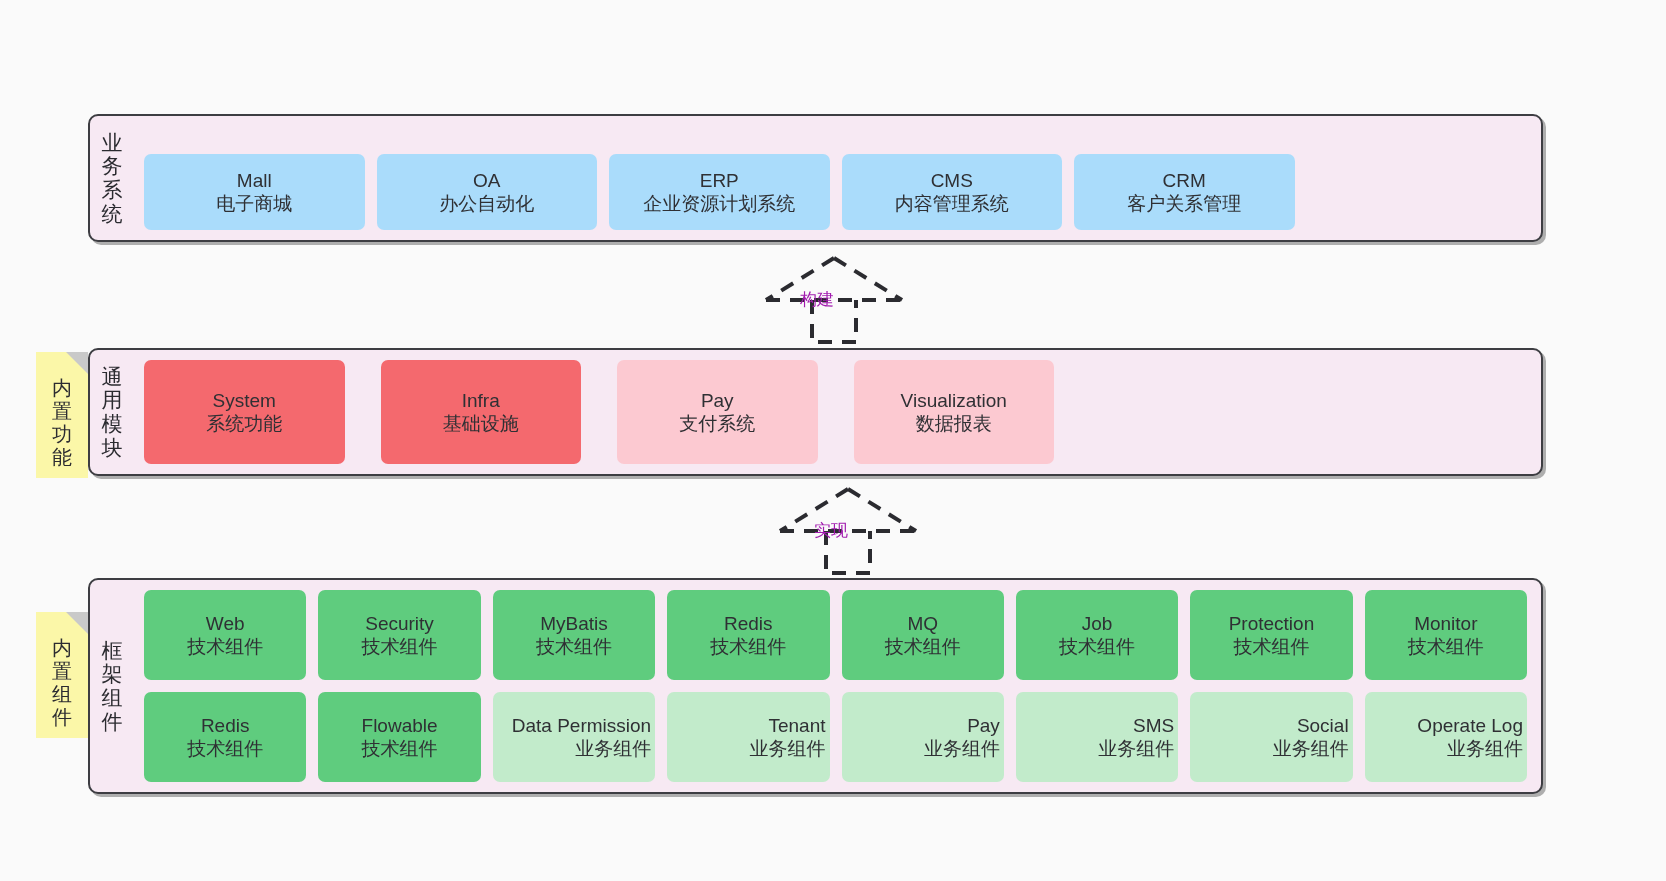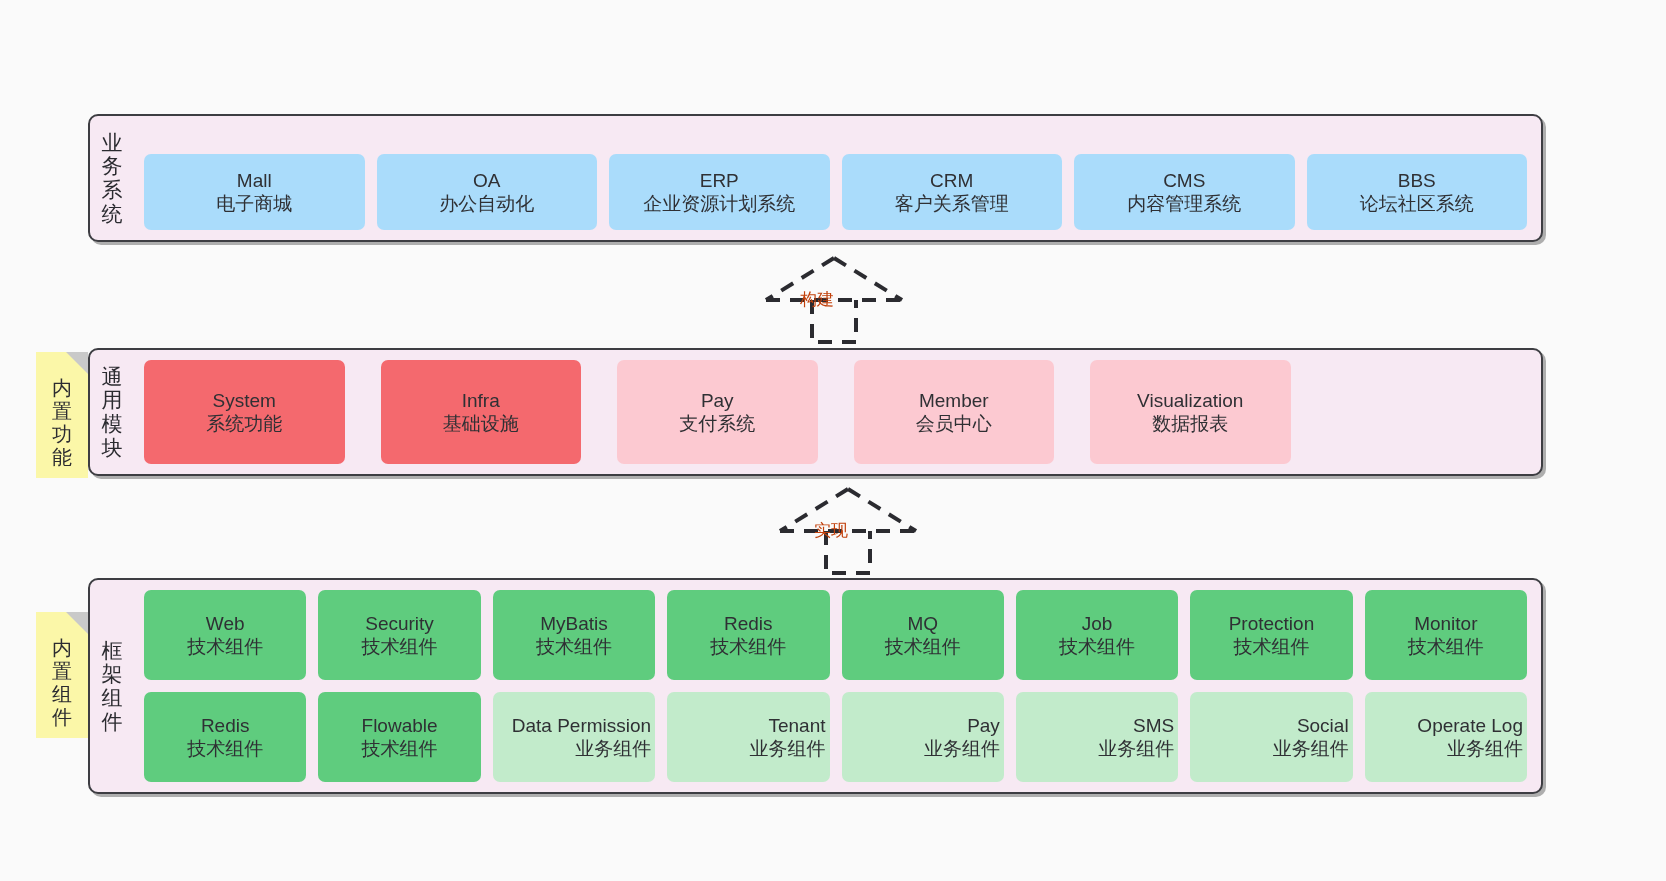--- a/index.html
+++ b/index.html
@@ -118,21 +118,21 @@
   .uml-arrow { position: absolute; }
   #arrow-build   { left: 756px; top: 252px; width: 156px; height: 92px; }
   #arrow-realize { left: 770px; top: 483px; width: 156px; height: 92px; }
 
   .uml-arrow .uml-label {
     position: absolute;
     left: 0; right: 0;
     top: 40px;
     text-align: center;
     font-size: 17px;
-    color: #c2410c;
+    color: #a21caf;
     pointer-events: none;
   }
   #arrow-build .uml-label   { left: 44px; right: auto; top: 36px; }
   #arrow-realize .uml-label { left: 44px; right: auto; top: 36px; }
 </style>
 </head>
 <body>
 
 <div id="canvas">
 
@@ -150,30 +150,26 @@
       </div>
       <div class="card c-blue">
         <div class="t-en">OA</div>
         <div class="t-cn">办公自动化</div>
       </div>
       <div class="card c-blue">
         <div class="t-en">ERP</div>
         <div class="t-cn">企业资源计划系统</div>
       </div>
       <div class="card c-blue">
+        <div class="t-en">CMS</div>
+        <div class="t-cn">内容管理系统</div>
+      </div>
+      <div class="card c-blue">
         <div class="t-en">CRM</div>
         <div class="t-cn">客户关系管理</div>
-      </div>
-      <div class="card c-blue">
-        <div class="t-en">CMS</div>
-        <div class="t-cn">内容管理系统</div>
-      </div>
-      <div class="card c-blue">
-        <div class="t-en">BBS</div>
-        <div class="t-cn">论坛社区系统</div>
       </div>
     </div>
   </div>
 
   <div class="uml-arrow" id="arrow-build">
     <svg width="156" height="92" viewBox="0 0 156 92">
       <path d="M78 6 L146 48" fill="none" stroke="#2b2b30" stroke-width="4" stroke-dasharray="14 10" stroke-linecap="butt"></path>
       <path d="M78 6 L10 48" fill="none" stroke="#2b2b30" stroke-width="4" stroke-dasharray="14 10" stroke-linecap="butt"></path>
       <path d="M10 48 L146 48" fill="none" stroke="#2b2b30" stroke-width="4" stroke-dasharray="14 10" stroke-linecap="butt"></path>
       <path d="M56 48 L56 90 L100 90 L100 48" fill="none" stroke="#2b2b30" stroke-width="4" stroke-dasharray="14 10" stroke-linecap="butt"></path>
@@ -203,24 +199,20 @@
       </div>
       <div class="card c-red">
         <div class="t-en">Infra</div>
         <div class="t-cn">基础设施</div>
       </div>
       <div class="card c-pink">
         <div class="t-en">Pay</div>
         <div class="t-cn">支付系统</div>
       </div>
       <div class="card c-pink">
-        <div class="t-en">Member</div>
-        <div class="t-cn">会员中心</div>
-      </div>
-      <div class="card c-pink">
         <div class="t-en">Visualization</div>
         <div class="t-cn">数据报表</div>
       </div>
     </div>
   </div>
 
   <div class="uml-arrow" id="arrow-realize">
     <svg width="156" height="92" viewBox="0 0 156 92">
       <path d="M78 6 L146 48" fill="none" stroke="#2b2b30" stroke-width="4" stroke-dasharray="14 10" stroke-linecap="butt"></path>
       <path d="M78 6 L10 48" fill="none" stroke="#2b2b30" stroke-width="4" stroke-dasharray="14 10" stroke-linecap="butt"></path>

